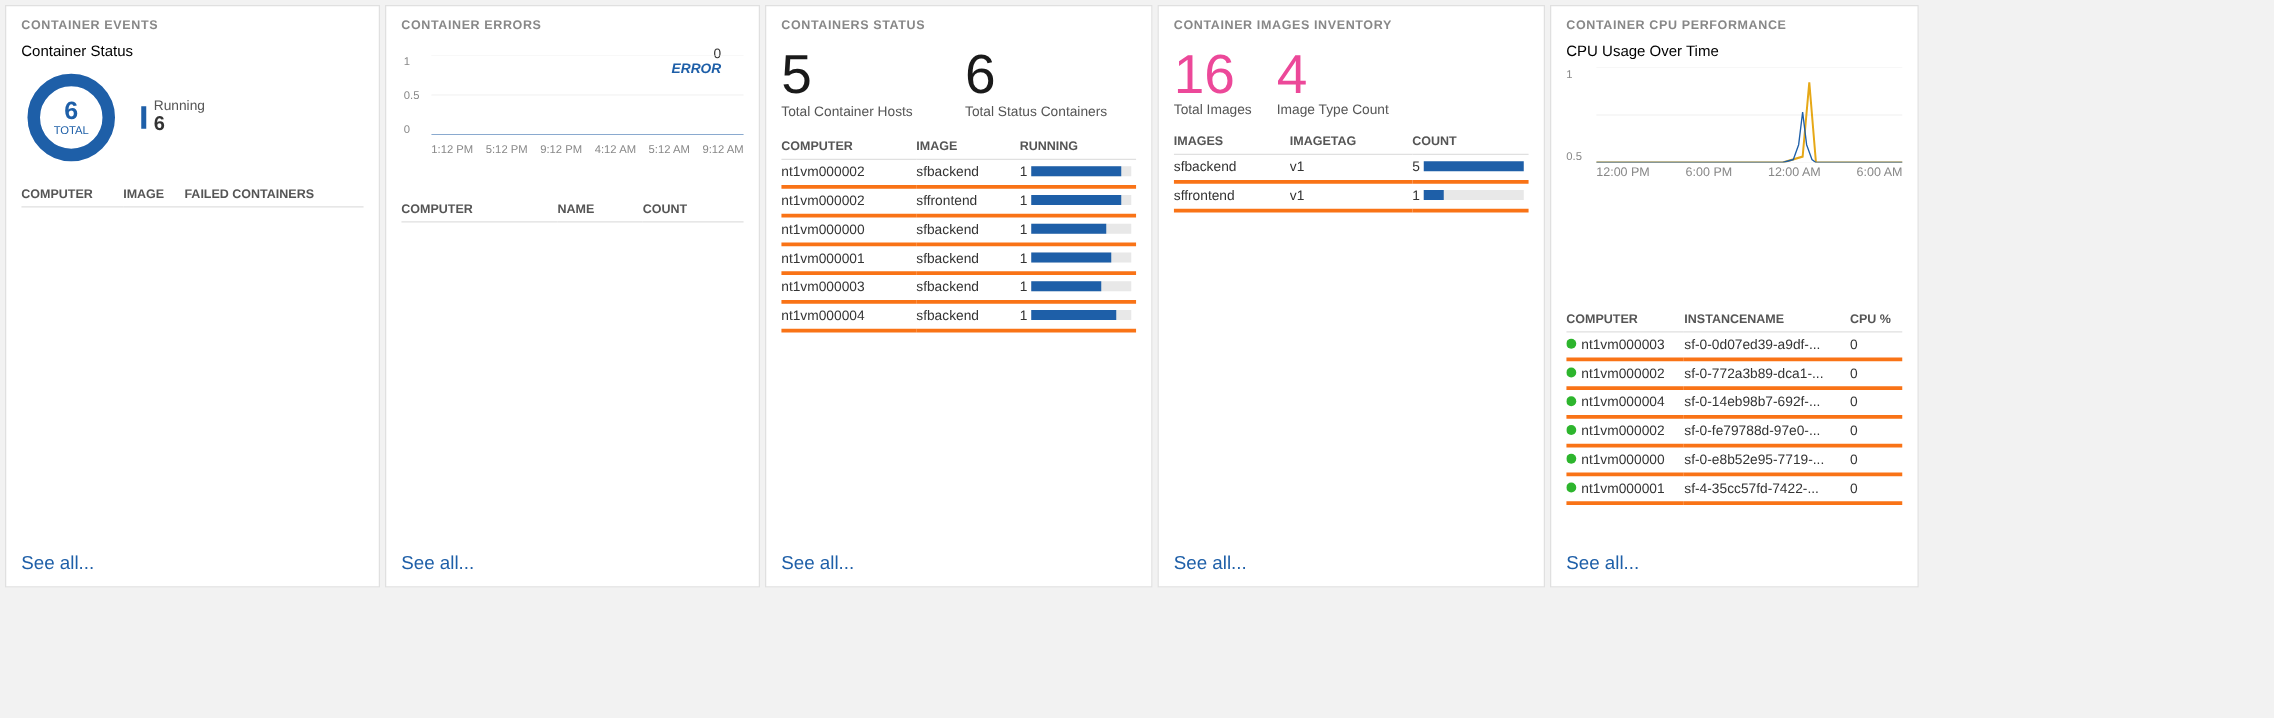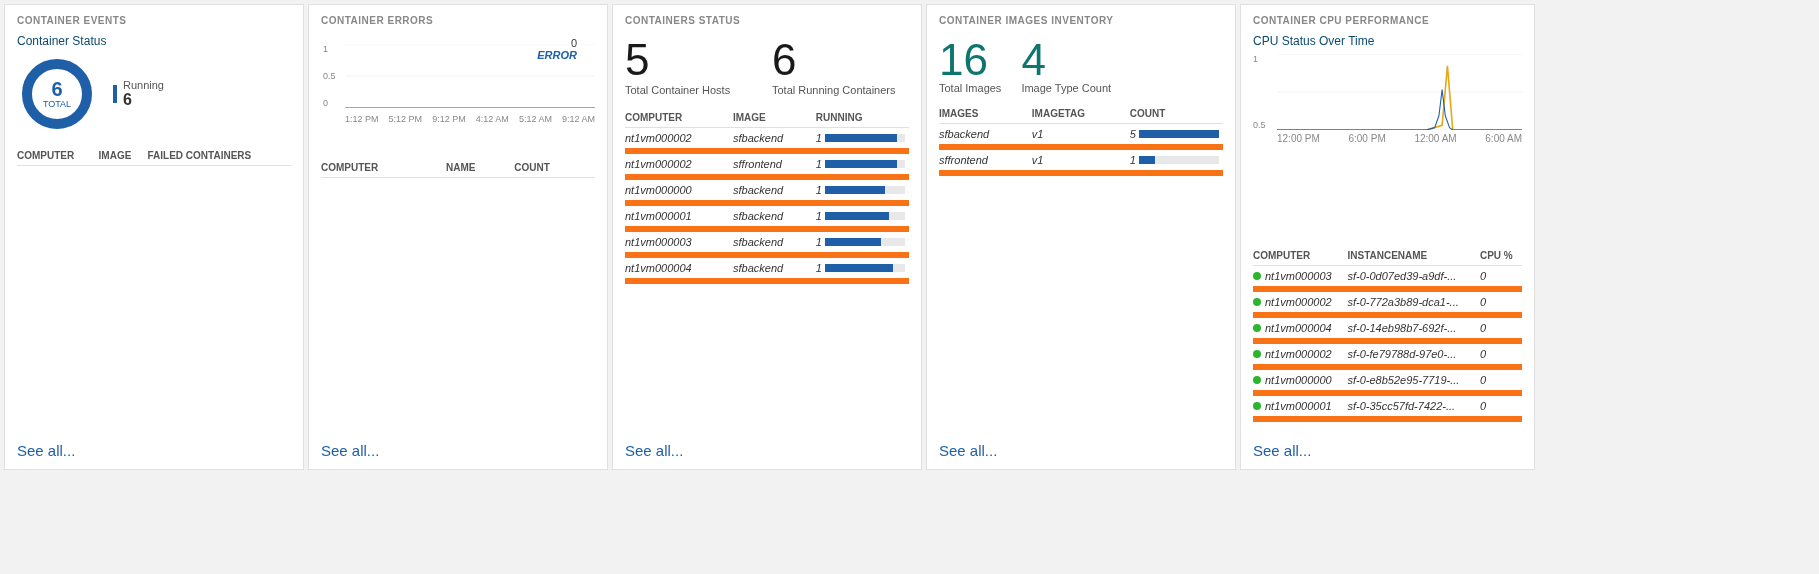--- a/index.html
+++ b/index.html
@@ -111,26 +111,25 @@
       text-transform: uppercase;
       padding: 4px 4px 4px 0;
       border-bottom: 1px solid #e0e0e0;
       text-align: left;
       margin-top: 32px;
     }
     .tbl td {
       font-size: 11px;
       padding: 4px 4px 4px 0;
       color: #333;
-      border-bottom: 6px solid #f97316;
+      border-bottom: 3px solid #f97316;
       white-space: nowrap;
       overflow: hidden;
       text-overflow: ellipsis;
       max-width: 100px;
-      font-style: italic;
     }
     .bar-cell {
       width: 80px;
     }
     .bar-wrap {
       background: #e8e8e8;
       height: 8px;
       width: 80px;
       display: inline-block;
     }
@@ -234,21 +233,21 @@
 
     
     .cpu-chart-area {
       flex: 1;
       position: relative;
       min-height: 80px;
     }
     .cpu-chart-title {
       font-size: 12px;
       font-weight: 400;
-      color: #0c4a6e;
+      color: #000000;
       margin-bottom: 6px;
     }
 
     .green-dot {
       width: 8px;
       height: 8px;
       background: #2db52d;
       border-radius: 50%;
       display: inline-block;
       margin-right: 4px;
@@ -256,21 +255,21 @@
 
     .inventory-big-nums {
       display: flex;
       gap: 20px;
       margin-bottom: 6px;
       margin-top: 4px;
     }
     .inv-stat .inv-num {
       font-size: 44px;
       font-weight: 300;
-      color: #0f766e;
+      color: #ec4899;
       line-height: 1;
     }
     .inv-stat .inv-desc {
       font-size: 11px;
       color: #555;
     }
   </style>
 </head>
 <body>
 
@@ -364,21 +363,21 @@
 
   <div class="panel status-panel">
     <div class="panel-title">CONTAINERS STATUS</div>
     <div class="stat-row">
       <div class="stat-block">
         <div class="stat-num">5</div>
         <div class="stat-desc">Total Container Hosts</div>
       </div>
       <div class="stat-block">
         <div class="stat-num">6</div>
-        <div class="stat-desc">Total Running Containers</div>
+        <div class="stat-desc">Total Status Containers</div>
       </div>
     </div>
     <div class="table-section">
       <table class="tbl">
         <thead>
           <tr>
             <th>COMPUTER</th>
             <th>IMAGE</th>
             <th>RUNNING</th>
           </tr>
@@ -469,21 +468,21 @@
       </td>
     </tr>
           </tbody>
       </table>
     </div>
     <a class="see-all">See all...</a>
   </div>
 
   <div class="panel cpu-panel">
     <div class="panel-title">CONTAINER CPU PERFORMANCE</div>
-    <div class="cpu-chart-title">CPU Status Over Time</div>
+    <div class="cpu-chart-title">CPU Usage Over Time</div>
     <div class="cpu-chart-area">
       <div style="position:relative; height:90px; margin-bottom:4px;">
         <div style="position:absolute; left:0; top:0; bottom:14px; display:flex; flex-direction:column; justify-content:space-between; font-size:9px; color:#888; width:22px;">
           <span>1</span>
           <span>0.5</span>
         </div>
         <div style="position:absolute; left:24px; right:0; top:0; bottom:14px;">
           <svg width="100%" height="100%" viewBox="0 0 230 64" preserveAspectRatio="none">
             <line x1="0" y1="0" x2="230" y2="0" stroke="#e8e8e8" stroke-width="0.5"></line>
             <line x1="0" y1="32" x2="230" y2="32" stroke="#e8e8e8" stroke-width="0.5"></line>
@@ -543,21 +542,21 @@
       <td>
         <span class="green-dot"></span>nt1vm000000
       </td>
       <td style="max-width:130px; overflow:hidden; text-overflow:ellipsis;">sf-0-e8b52e95-7719-...</td>
       <td>0</td>
     </tr>
             <tr>
       <td>
         <span class="green-dot"></span>nt1vm000001
       </td>
-      <td style="max-width:130px; overflow:hidden; text-overflow:ellipsis;">sf-0-35cc57fd-7422-...</td>
+      <td style="max-width:130px; overflow:hidden; text-overflow:ellipsis;">sf-4-35cc57fd-7422-...</td>
       <td>0</td>
     </tr>
           </tbody>
       </table>
     </div>
     <a class="see-all">See all...</a>
   </div>
 
 </div>
 

